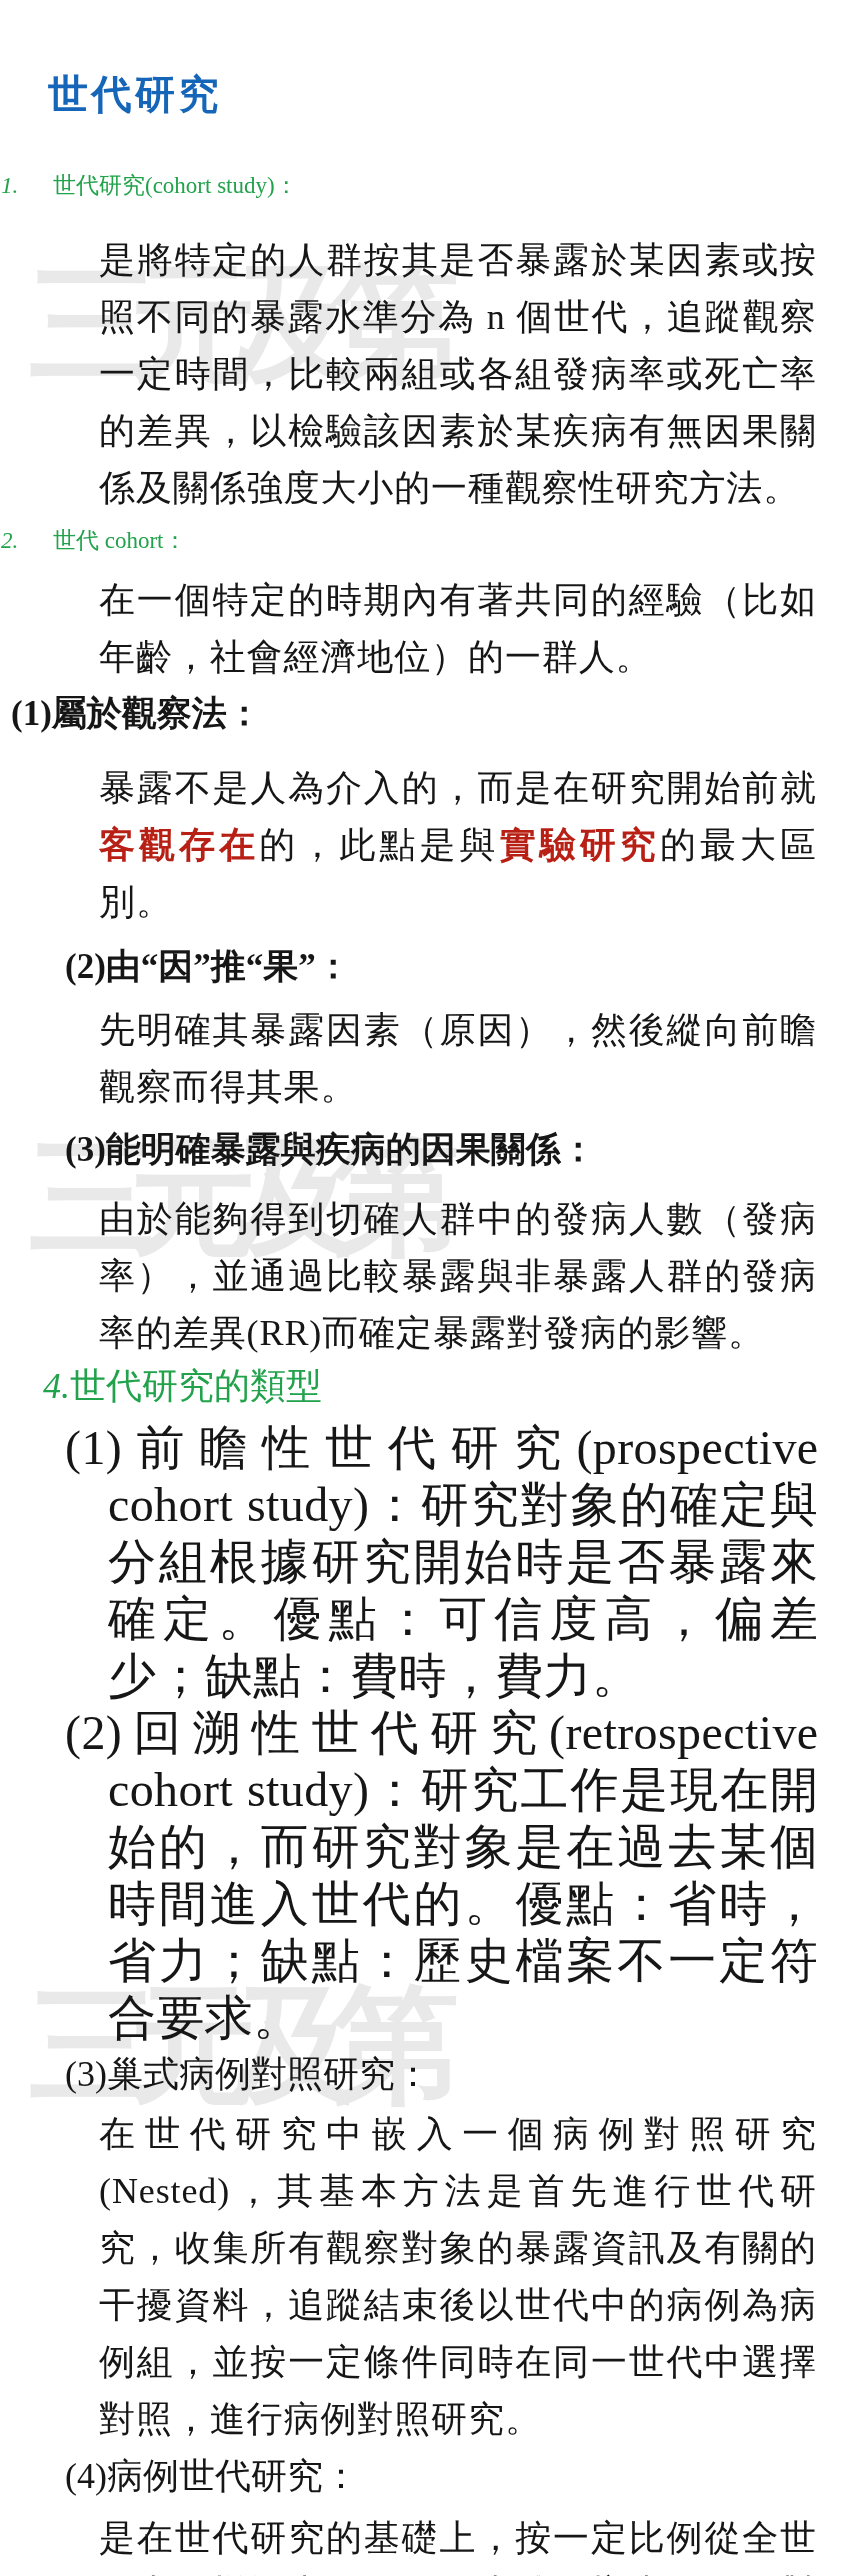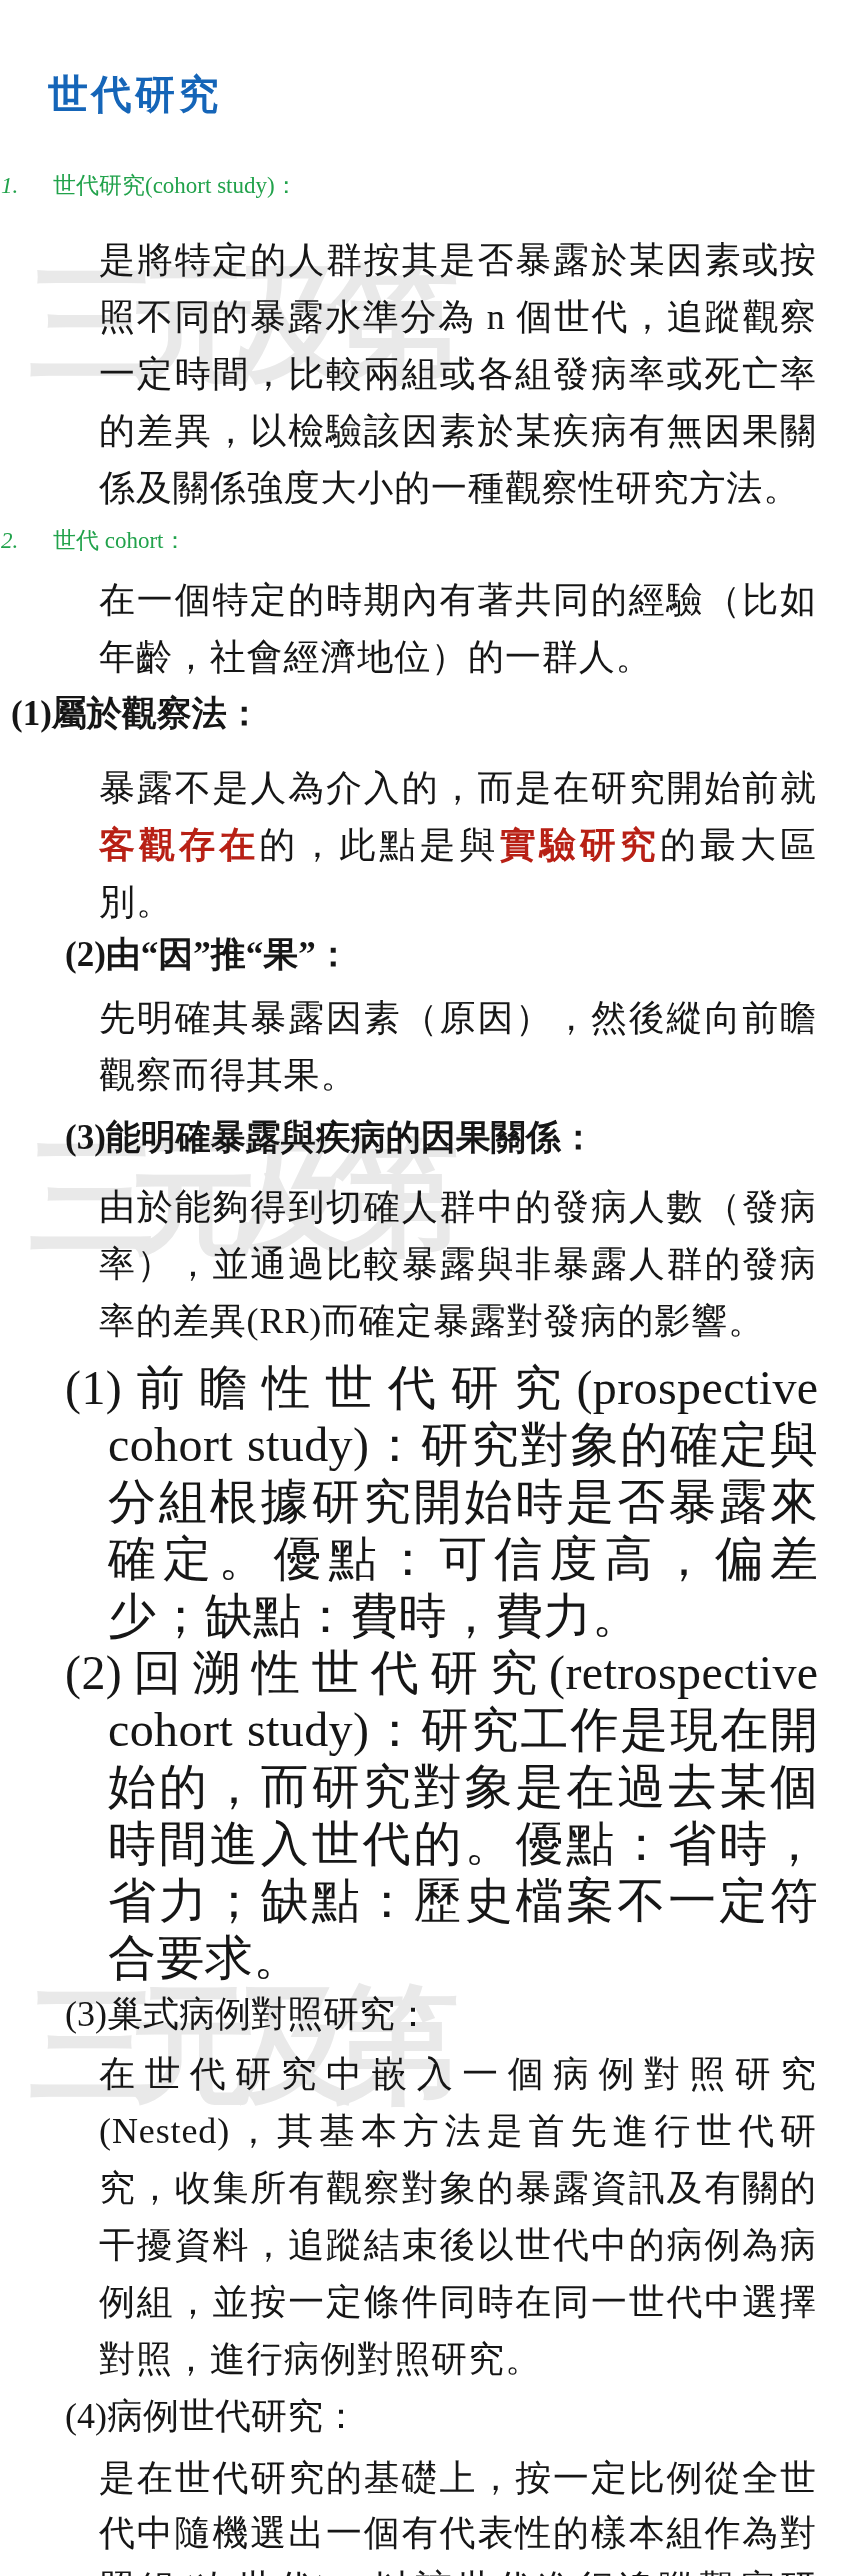--- a/index.html
+++ b/index.html
@@ -74,24 +74,25 @@
 
 <div id="doc">
   <div class="doc-title">世代研究</div>
   <div id="blocks">
       <div class="h-green-bold" style="margin-top: 41px;"><span class="num">1.</span><span>世代研究(cohort study)：</span></div>
       <div class="body-p" style="margin-top: 22px;"><span>是將特定的人群按其是否暴露於某因素或按照不同的暴露水準分為 n 個世代，追蹤觀察一定時間，比較兩組或各組發病率或死亡率的差異，以檢驗該因素於某疾病有無因果關係及關係強度大小的一種觀察性研究方法。</span></div>
       <div class="h-green-bold" style="margin-top: 0px;"><span class="num">2.</span><span>世代 cohort：</span></div>
       <div class="body-p" style="margin-top: 7px;"><span>在一個特定的時期內有著共同的經驗（比如年齡，社會經濟地位）的一群人。</span></div>
       <div class="sub-bold" style="margin-top: 4px; padding-left: 11px;"><span>(1)屬於觀察法：</span></div>
       <div class="body-p" style="margin-top: 21.6px;"><span>暴露不是人為介入的，而是在研究開始前就</span><span class="red">客觀存在</span><span>的，此點是與</span><span class="red">實驗研究</span><span>的最大區別。</span></div>
-      <div class="sub-bold" style="margin-top: 0px;"><span>(2)由“因”推“果”：</span></div>
+      <div class="sub-bold" style="margin-top: 12px;"><span>(2)由“因”推“果”：</span></div>
       <div class="body-p" style="margin-top: 11.2px;"><span>先明確其暴露因素（原因），然後縱向前瞻觀察而得其果。</span></div>
       <div class="sub-bold" style="margin-top: 10px;"><span>(3)能明確暴露與疾病的因果關係：</span></div>
       <div class="body-p" style="margin-top: 17.3px;"><span>由於能夠得到切確人群中的發病人數（發病率），並通過比較暴露與非暴露人群的發病率的差異(RR)而確定暴露對發病的影響。</span></div>
+      <div class="h-green" style="margin-top: 0px;"><span class="num">4.</span><span>世代研究的類型</span></div>
       <div class="item" style="margin-top: 8.6px;"><span>(1)前瞻性世代研究(prospective cohort study)：研究對象的確定與分組根據研究開始時是否暴露來確定。優點：可信度高，偏差少；缺點：費時，費力。</span></div>
       <div class="item" style="margin-top: 0px;"><span>(2)回溯性世代研究(retrospective cohort study)：研究工作是現在開始的，而研究對象是在過去某個時間進入世代的。優點：省時，省力；缺點：歷史檔案不一定符合要求。</span></div>
       <div class="item-head" style="margin-top: 0px;"><span>(3)巢式病例對照研究：</span></div>
       <div class="body-p" style="margin-top: 3.5px;"><span>在世代研究中嵌入一個病例對照研究(Nested)，其基本方法是首先進行世代研究，收集所有觀察對象的暴露資訊及有關的干擾資料，追蹤結束後以世代中的病例為病例組，並按一定條件同時在同一世代中選擇對照，進行病例對照研究。</span></div>
       <div class="item-head" style="margin-top: 0px;"><span>(4)病例世代研究：</span></div>
       <div class="body-p" style="margin-top: 6px; line-height: 55px;"><span>是在世代研究的基礎上，按一定比例從全世代中隨機選出一個有代表性的樣本組作為對照組(次世代)，以該世代進行追蹤觀察研究，也用這個對照組作為病例組的參照，可減少每項研究都要選取對照的麻煩。</span></div>
     </div>
 </div>
 
 

